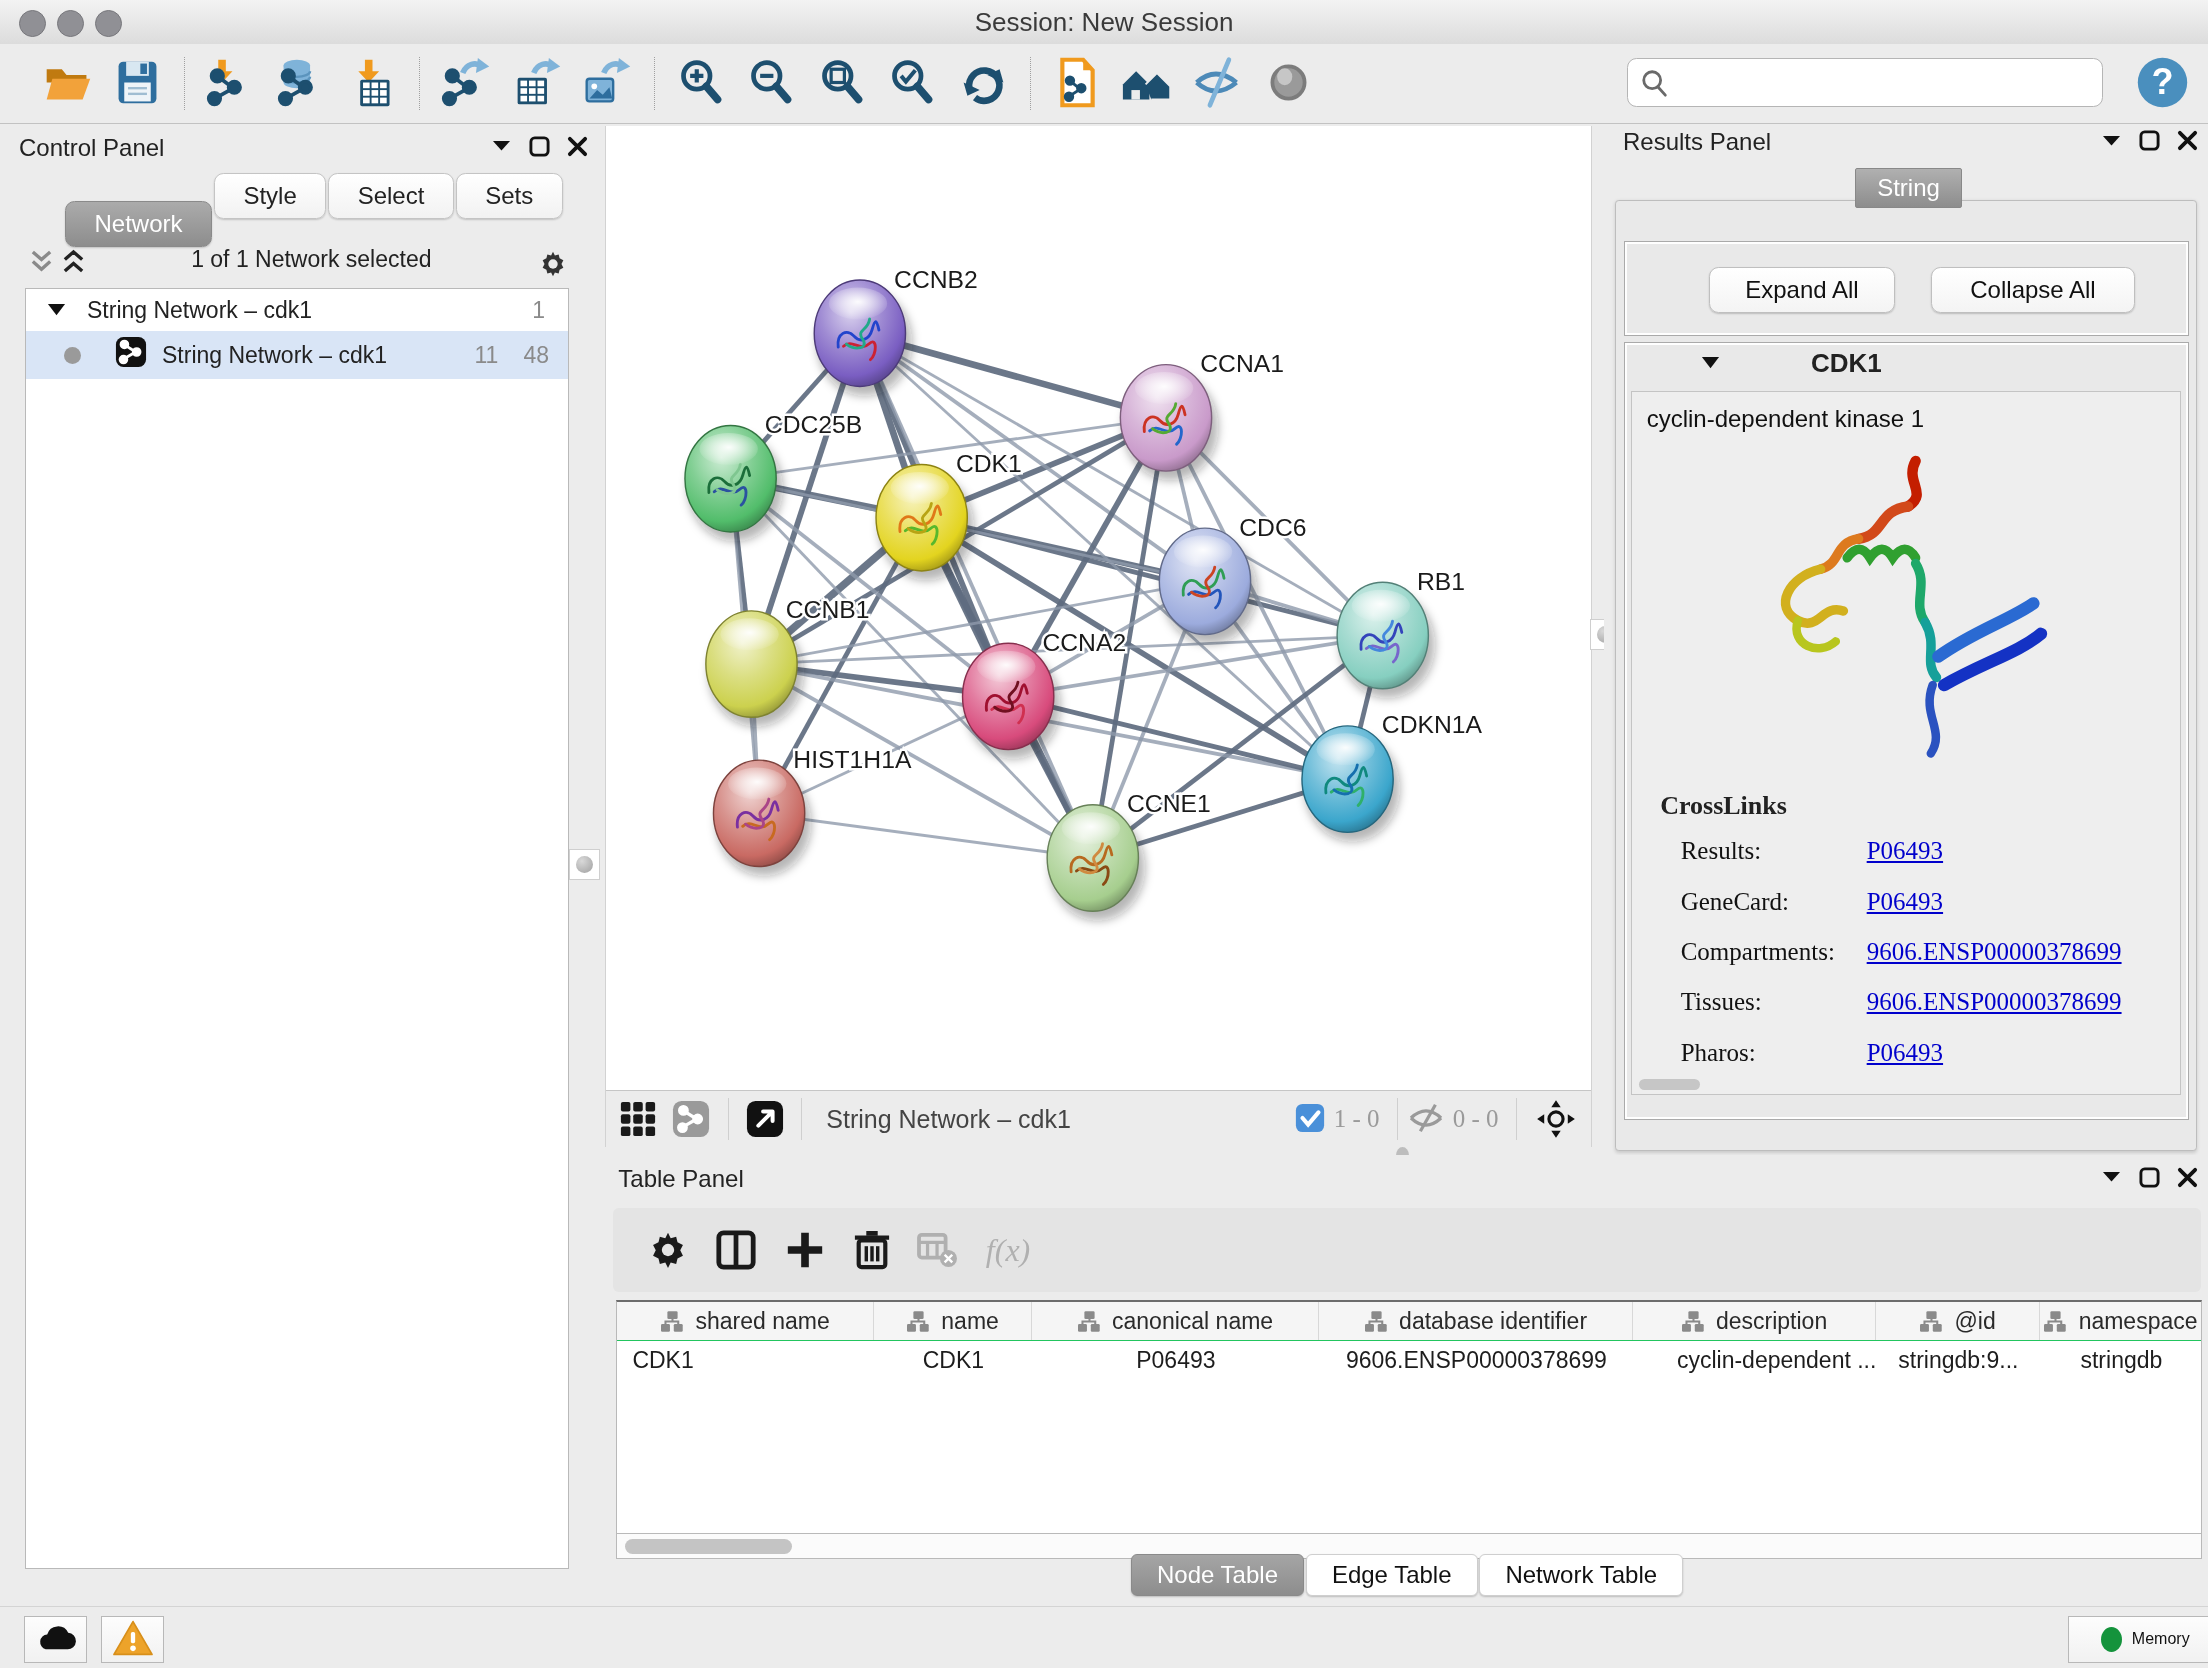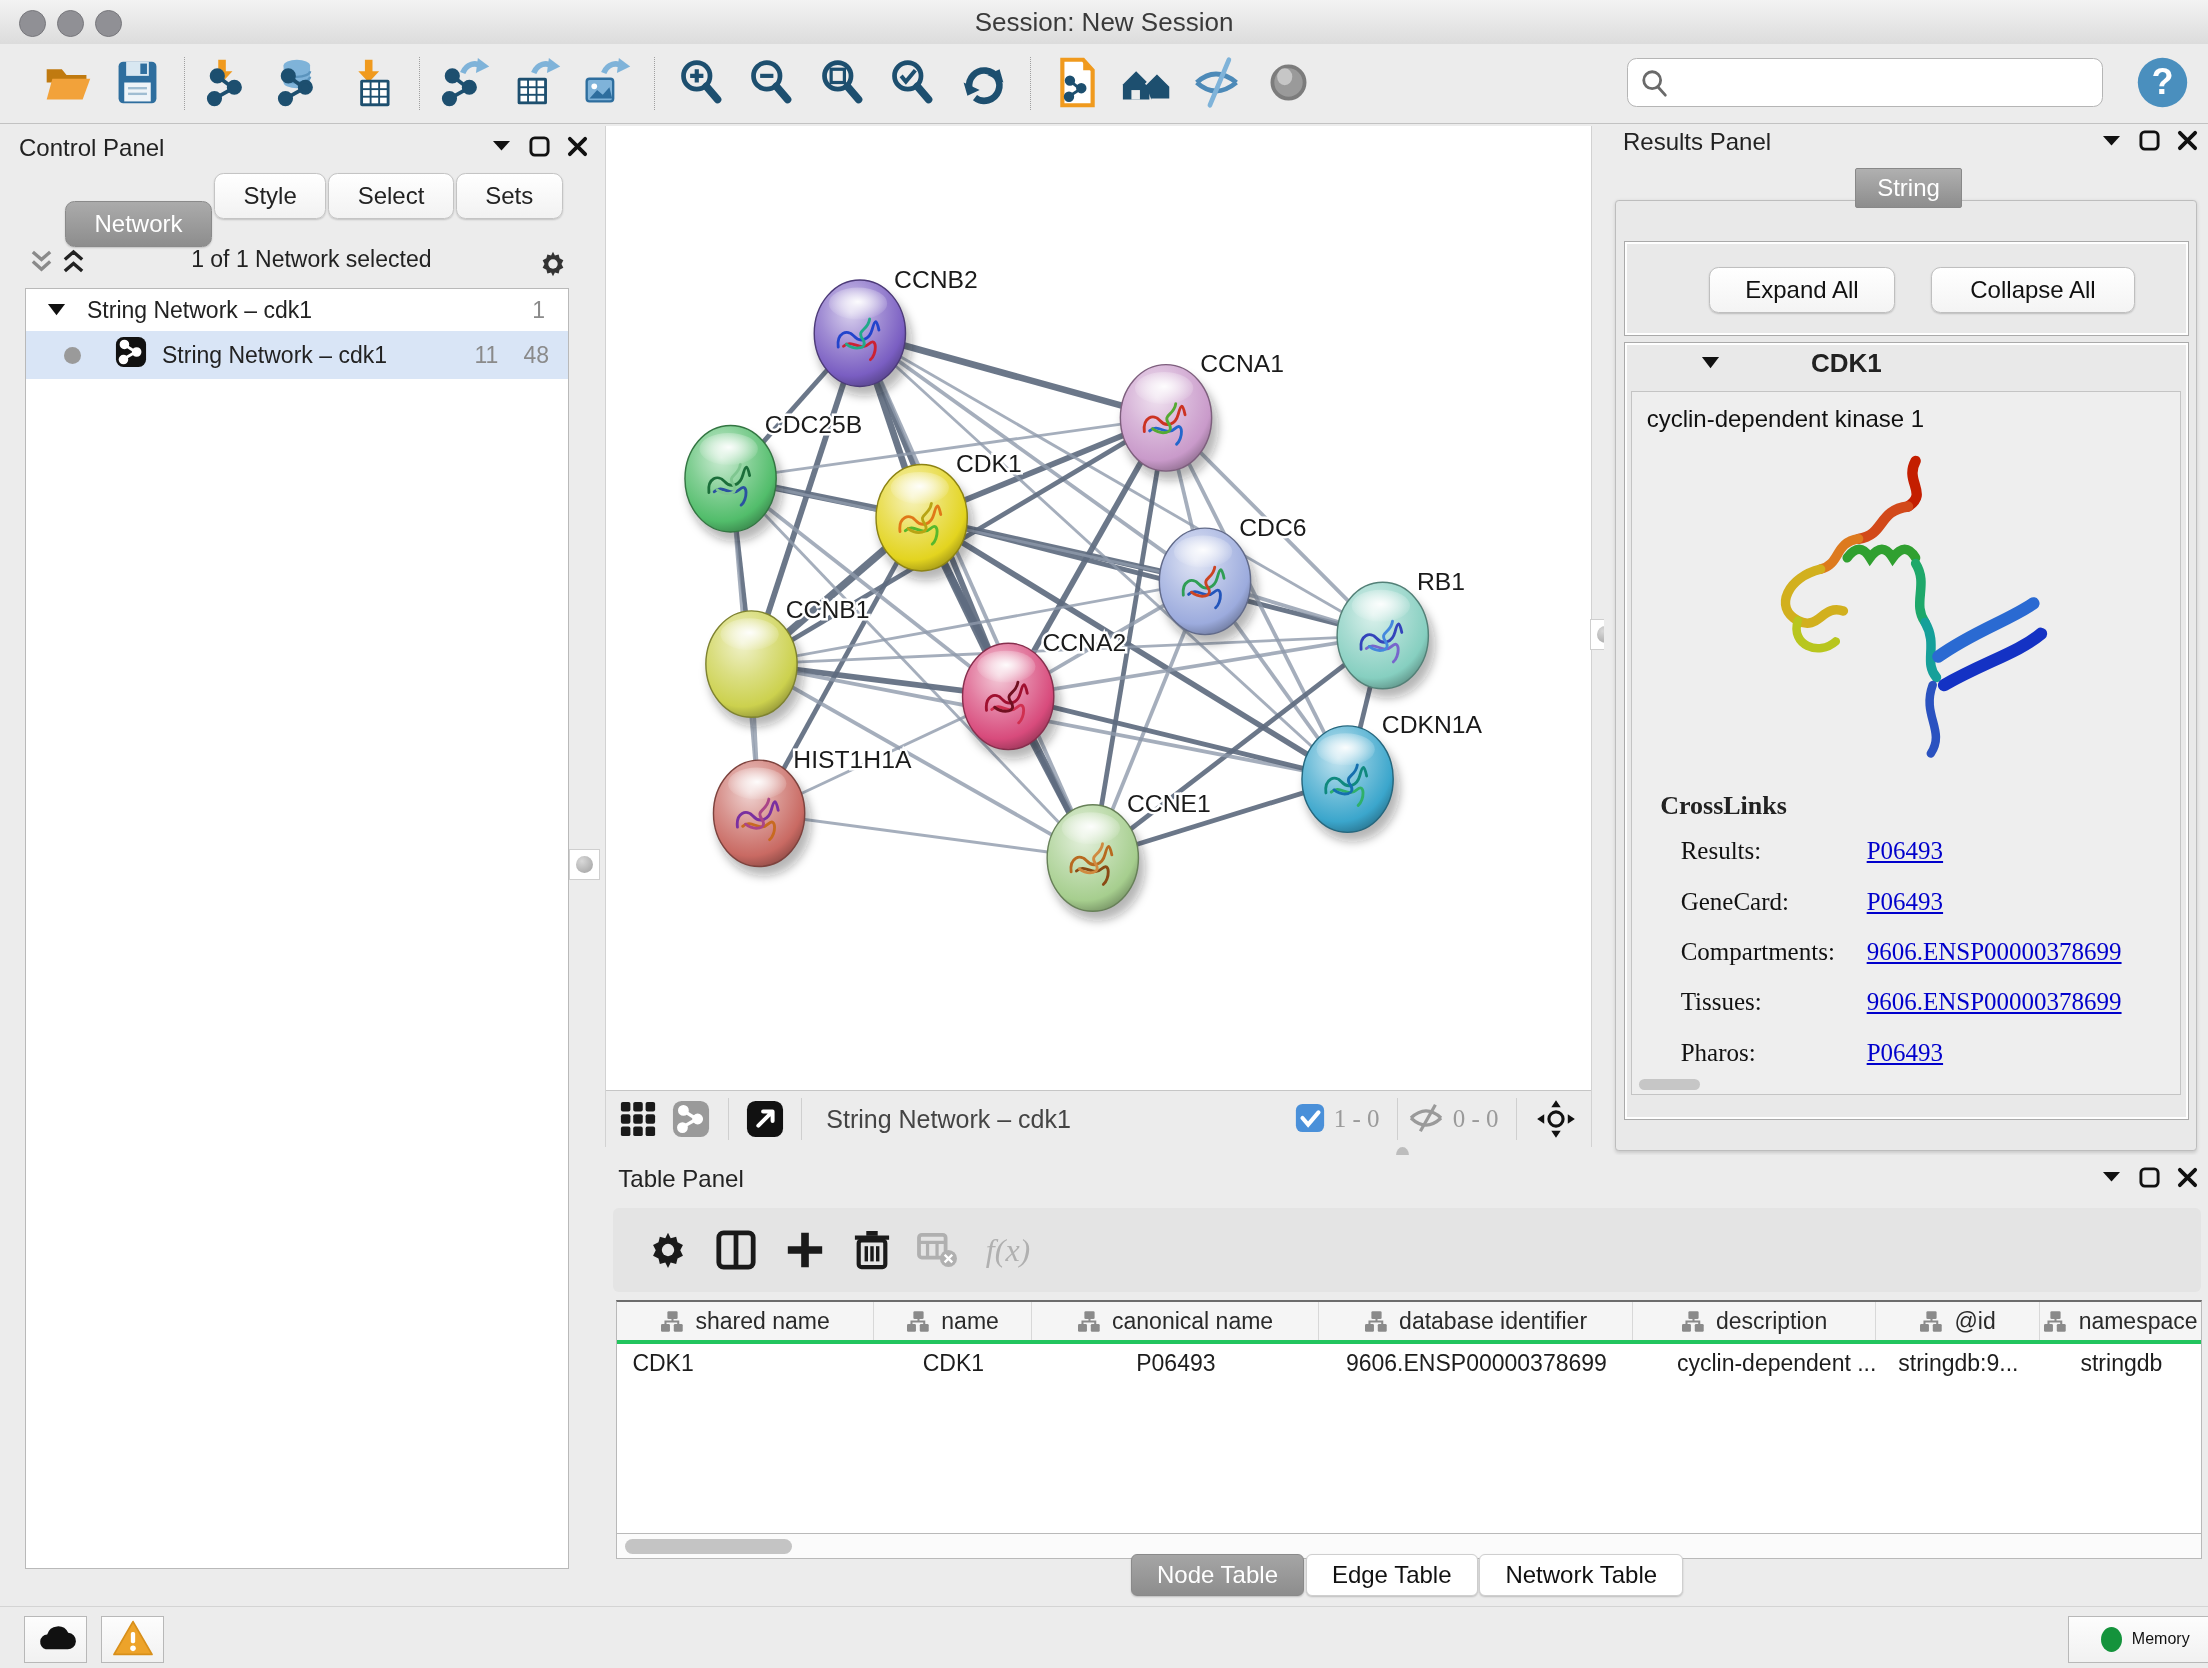--- a/index.html
+++ b/index.html
@@ -74,21 +74,21 @@
   .cl-label{display:inline-block;width:186px;color:#111;}
   .cl-value{color:#0000cc;text-decoration:underline;cursor:pointer;}
   #rp-inner-scroll{position:absolute;left:7.6px;bottom:3.8px;width:61px;height:11.4px;background:#c6c6c6;border-radius:5.7px;cursor:pointer;}
   
   #table-panel{left:605px;top:1155px;width:1604px;height:445px;background:#ececec;}
   #tp-head{position:absolute;left:13.3px;top:9.5px;right:11.4px;display:flex;align-items:center;}
   #tp-toolbar{position:absolute;left:7.6px;top:53px;width:1588px;height:84px;background:#e4e4e4;border-radius:5.7px;display:flex;align-items:center;padding-left:21px;box-sizing:border-box;}
   .tp-btn{background:transparent;border:none;margin:0 13.3px;padding:0;cursor:pointer;display:flex;align-items:center;}
   #tp-fx{font-family:"Liberation Serif", serif;font-style:italic;font-size:32px;color:#b0b0b0;}
   #tbl{position:absolute;left:11.4px;top:145px;width:1586px;height:234px;background:#fff;border:1px solid #b9b9b9;border-top:2.9px solid #6c6c6c;box-sizing:border-box;overflow:hidden;}
-  #tbl-head{display:flex;height:38px;background:#f5f5f5;border-bottom:4px solid #22c55e;}
+  #tbl-head{display:flex;height:38px;background:#f5f5f5;border-bottom:1px solid #22c55e;}
   .th{display:flex;align-items:center;justify-content:center;font-size:23px;color:#2a2a2a;border-right:1px solid #d8d8d8;box-sizing:border-box;cursor:pointer;flex:none;}
   .th svg{margin-right:11.4px;}
   #tbl-row{display:flex;height:38px;align-items:center;}
   .td{font-size:23px;color:#1d1d1d;box-sizing:border-box;flex:none;text-align:center;cursor:default;}
   .td:first-child{text-align:left;padding-left:15px;}
   #tbl-hscroll{position:absolute;left:11.4px;top:379px;width:1586px;height:25px;background:#fbfbfb;border:1px solid #b9b9b9;border-top:none;box-sizing:border-box;}
   #tbl-hthumb{position:absolute;left:7.6px;top:4.8px;width:167px;height:15px;border-radius:7.6px;background:#c4c4c4;cursor:pointer;}
   #tbl-tabs{position:absolute;left:526px;top:399px;display:flex;}
   .tbl-tab{height:42px;padding:0 25px;font-size:24px;background:#fff;border:1px solid #cfcfcf;color:#111;border-radius:6px;margin-right:1.9px;box-shadow:0 1px 1.9px rgba(0,0,0,.2);cursor:pointer;}
   .tbl-tab.sel{background:linear-gradient(#a5a5a5,#8d8d8d);color:#fff;border-color:#8a8a8a;}

